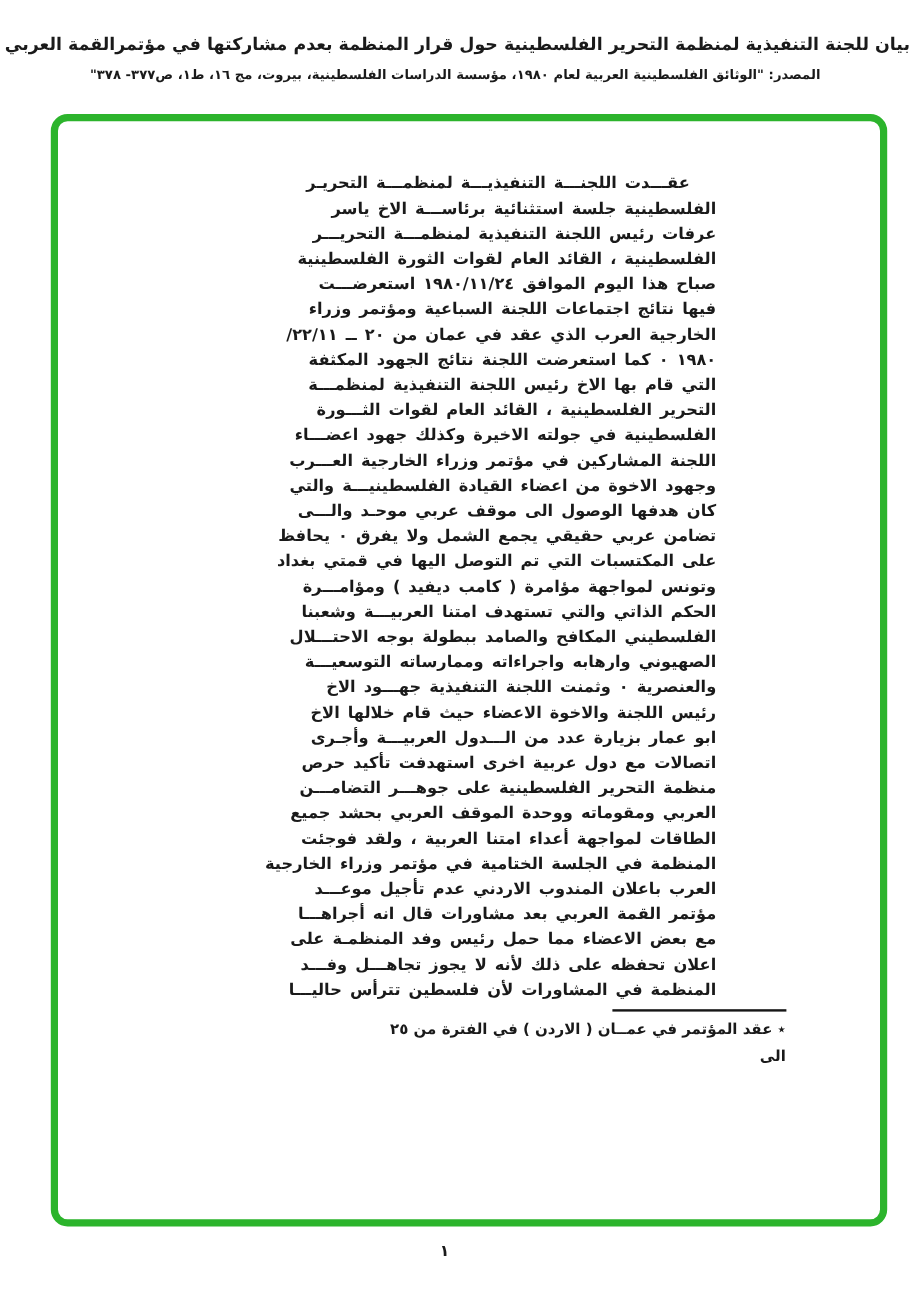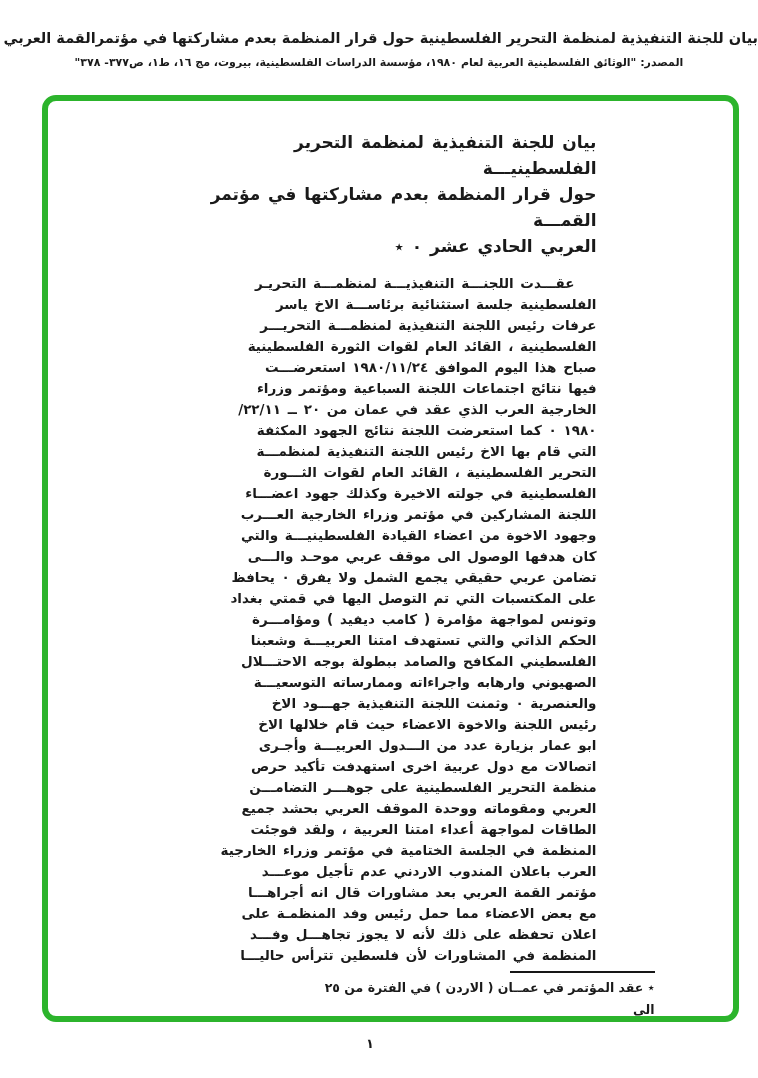--- a/index.html
+++ b/index.html
@@ -98,23 +98,20 @@
 </head>
 <body>
 
 <div class="page-header">
   <div class="h-title">بيان للجنة التنفيذية لمنظمة التحرير الفلسطينية حول قرار المنظمة بعدم مشاركتها في مؤتمرالقمة العربي الحادي عشر</div>
   <div class="h-source">المصدر: "الوثائق الفلسطينية العربية لعام ١٩٨٠، مؤسسة الدراسات الفلسطينية، بيروت، مج ١٦، ط١، ص٣٧٧- ٣٧٨"</div>
 </div>
 
 <div class="doc-frame" style="border-color: rgb(44, 180, 44);">
   <div class="doc-content">
-    <div class="doc-title">بيان للجنة التنفيذية لمنظمة التحرير الفلسطينيـــة
-حول قرار المنظمة بعدم مشاركتها في مؤتمر القمـــة
-العربي الحادي عشر ٠ ٭</div>
     <div class="doc-body">عقـــدت اللجنـــة التنفيذيـــة لمنظمـــة التحريـر
 الفلسطينية جلسة استثنائية برئاســـة الاخ ياسر
 عرفات رئيس اللجنة التنفيذية لمنظمـــة التحريـــر
 الفلسطينية ، القائد العام لقوات الثورة الفلسطينية
 صباح هذا اليوم الموافق ١٩٨٠/١١/٢٤ استعرضـــت
 فيها نتائج اجتماعات اللجنة السباعية ومؤتمر وزراء
 الخارجية العرب الذي عقد في عمان من ٢٠ ــ ٢٢/١١/
 ١٩٨٠ ٠ كما استعرضت اللجنة نتائج الجهود المكثفة
 التي قام بها الاخ رئيس اللجنة التنفيذية لمنظمـــة
 التحرير الفلسطينية ، القائد العام لقوات الثـــورة

